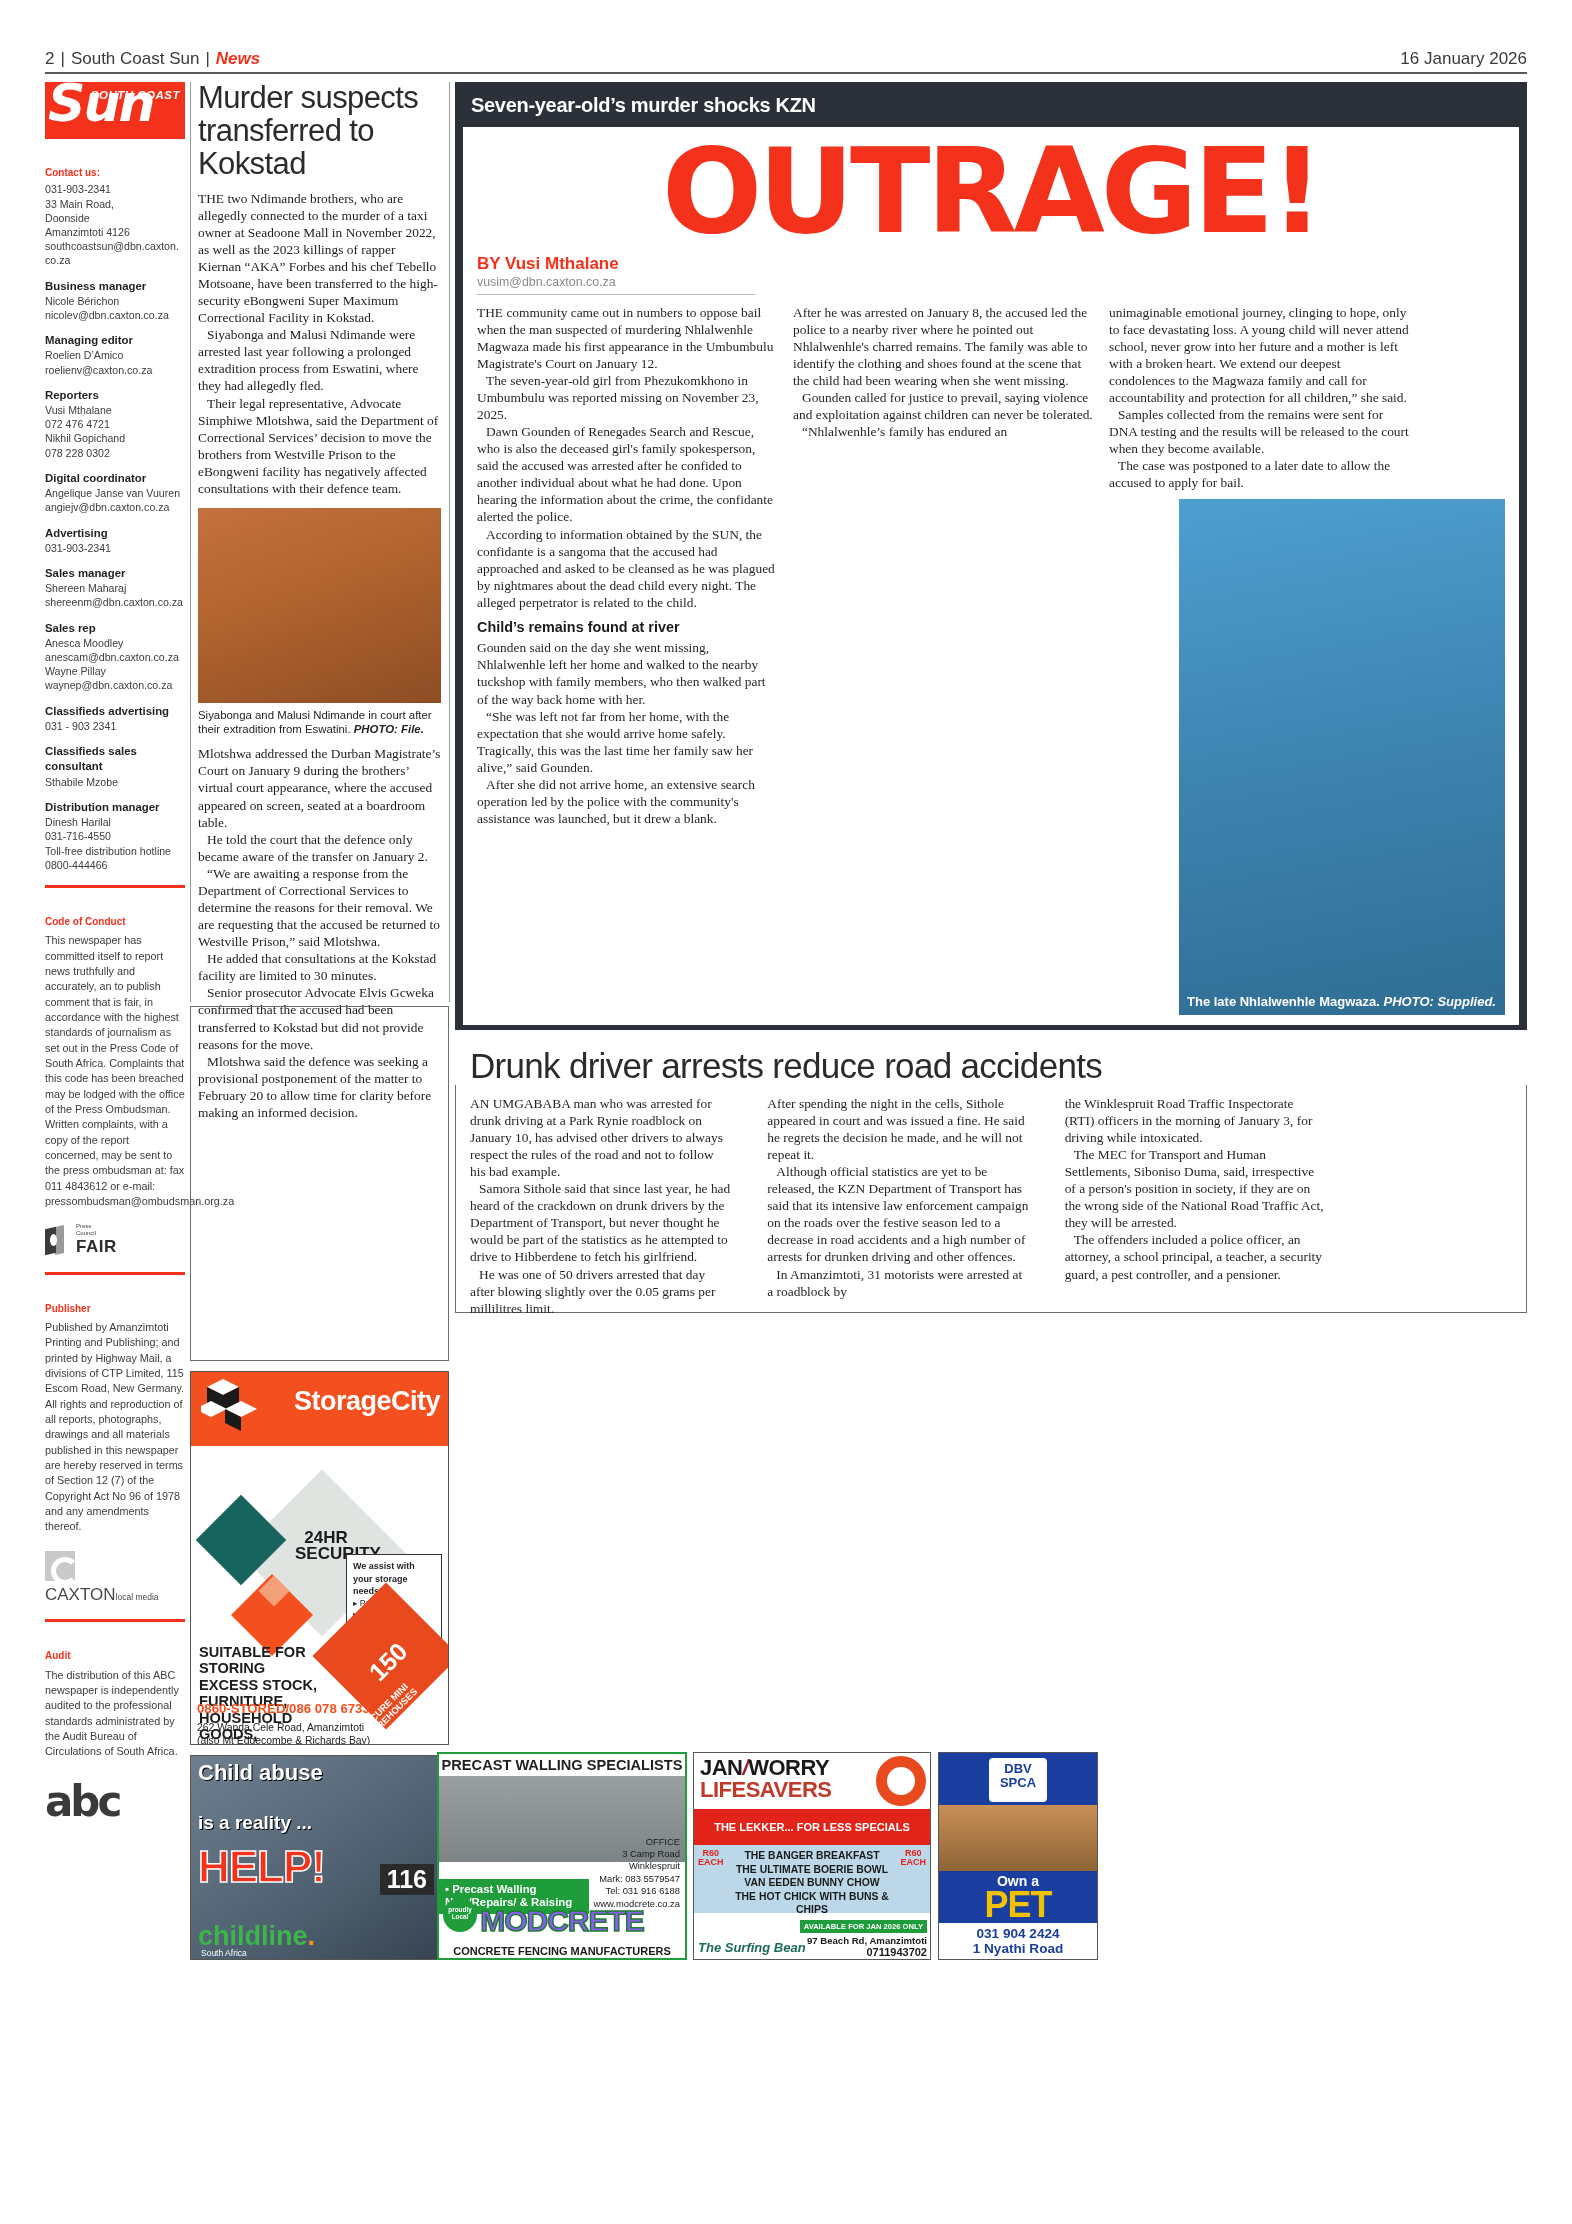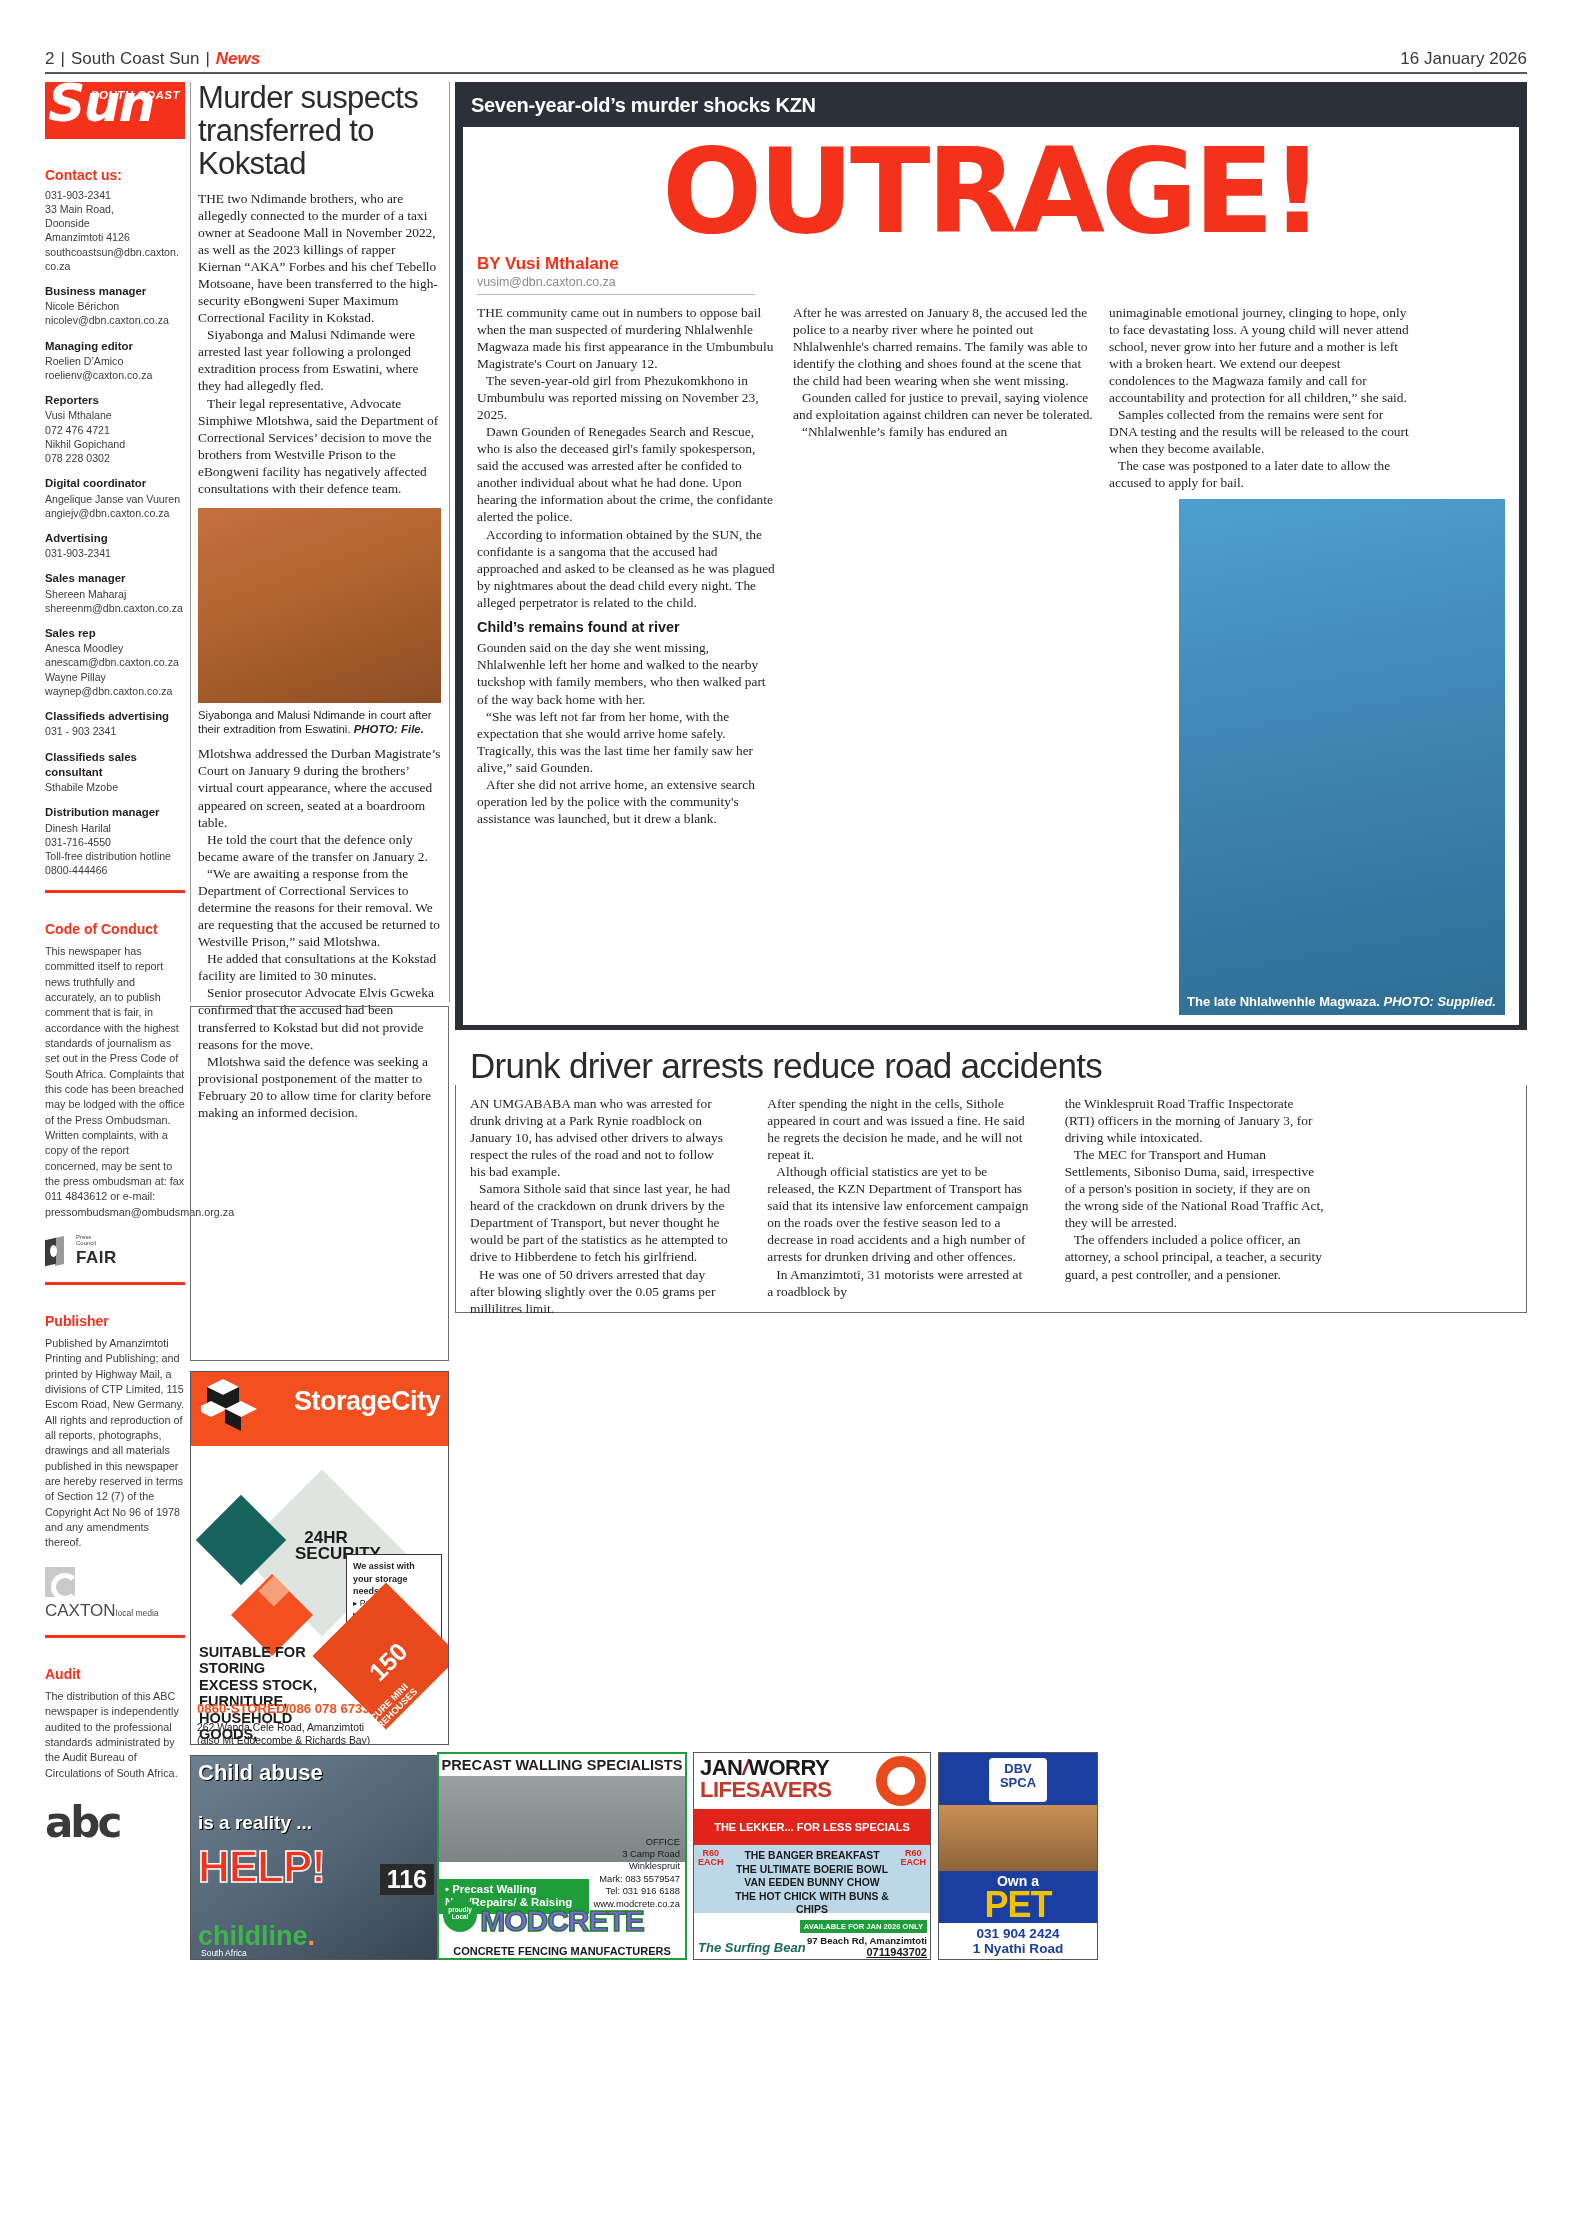--- a/index.html
+++ b/index.html
@@ -33,21 +33,21 @@
   }
   .logo .sun {
     position: absolute; left: 3px; top: -5px; font-size: 52px; font-style: italic;
     font-weight: bold; color: #fff; letter-spacing: -2px; line-height: 1;
     font-family: "DejaVu Sans", sans-serif;
   }
   .logo .sc {
     position: absolute; right: 5px; top: 6px; font-size: 11.5px; font-weight: bold;
     font-style: italic; color: #fff; letter-spacing: 0.5px;
   }
-  .sb-h { color: #f4311a; font-weight: bold; font-size: 14px; margin: 27px 0 3px; }
+  .sb-h { color: #f4311a; font-weight: bold; font-size: 10px; margin: 27px 0 3px; }
   .sb-sub { font-weight: bold; color: #231f20; font-size: 11.4px; margin-top: 11px; }
   .sb-p { font-size: 10.6px; }
   .sb-rule { height: 3px; background: #f4311a; margin: 13px 0 4px; width: 100%; }
   .sb-body { font-size: 10.8px; line-height: 1.42; margin-top: 5px; }
 
   .presscouncil { margin: 14px 0 4px; display: flex; align-items: center; gap: 5px; }
   .pc-mark { width: 26px; height: 30px; position: relative; }
   .pc-mark i { position: absolute; display: block; }
   .pc-mark .b1 { left: 0; top: 2px; width: 11px; height: 26px; background: #3b3b3b; transform: skewY(-12deg); }
   .pc-mark .b2 { left: 10px; top: 0px; width: 9px; height: 28px; background: #9a9a9a; transform: skewY(-12deg); }
@@ -187,21 +187,21 @@
               border: 11px solid #e8491d; }
   .jan-bar { background: #e2231a; color: #fff; font-size: 11px; font-weight: bold; text-align: center; padding: 12px 0; }
   .jan-body { padding: 4px 4px; position: relative; }
   .jan-r60 { display: inline-block; color: #e2231a; font-size: 17px; font-weight: bold; line-height: 0.95; text-align: center; }
   .jan-r60 span { font-size: 9px; display: block; }
   .jan-list { font-size: 10.4px; font-weight: bold; text-align: center; line-height: 1.3; color: #1a1a1a; }
   .jan-foot { position: absolute; left: 0; bottom: 0; width: 100%; height: 46px; background: #fff; }
   .jan-avail { position: absolute; right: 3px; bottom: 26px; background: #1f9d3b; color: #fff;
                font-size: 7.6px; font-weight: bold; padding: 2px 4px; }
   .jan-addr { position: absolute; right: 3px; bottom: 13px; font-size: 9.6px; font-weight: bold; color: #1a1a1a; }
-  .jan-tel { position: absolute; right: 3px; bottom: 1px; font-size: 11px; font-weight: bold; color: #1a1a1a; text-decoration: underline; }
+  .jan-tel { position: absolute; right: 3px; bottom: 1px; font-size: 11px; font-weight: bold; color: #1a1a1a; }
   .jan-bean { position: absolute; left: 4px; bottom: 4px; font-size: 13px; font-style: italic;
               font-weight: bold; color: #1b6b5a; }
 
   .adDBV { position: absolute; left: 938px; top: 1752px; width: 160px; height: 208px;
            border: 1px solid #555; background: #1b3fa0; overflow: hidden; }
   .dbv-badge { margin: 5px auto 3px; width: 58px; height: 44px; background: #fff; border-radius: 4px;
                text-align: center; color: #1b3fa0; font-weight: bold; font-size: 13px; padding-top: 4px; line-height: 1.05; }
   .dbv-photo { height: 66px; background: linear-gradient(#c98f57,#8e6436); }
   .dbv-own { text-align: center; color: #fff; font-weight: bold; font-size: 14px; margin-top: 2px; }
   .dbv-pet { text-align: center; color: #f2c200; font-weight: bold; font-size: 36px; line-height: 0.9; letter-spacing: -1px; }

